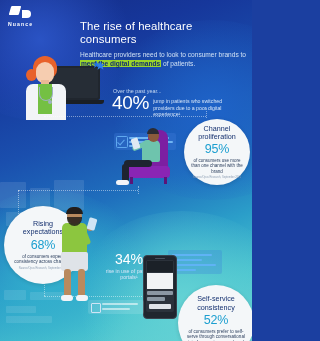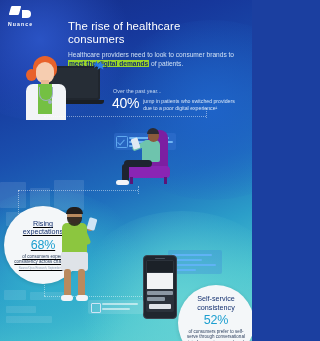--- a/index.html
+++ b/index.html
@@ -25,32 +25,32 @@
   .blk{position:absolute;background:#ffffff;border-radius:1px;}
 
   
   .logo{position:absolute;left:8px;top:6px;width:54px;height:24px;}
   .logo-mark{position:relative;width:26px;height:13px;margin-left:2px;}
   .logo-mark i{position:absolute;display:block;background:#fff;}
   .logo-mark .b1{left:0;top:0;width:10px;height:9px;transform:skewX(-16deg);border-radius:1px;}
   .logo-mark .b2{left:12px;top:4px;width:9px;height:8px;border-radius:0 6px 6px 0;}
   .logo-text{font-size:5.2px;letter-spacing:1.1px;color:#fff;font-weight:bold;margin-top:2px;}
 
-  .head{position:absolute;left:68px;top:20px;width:172px;}
+  .head{position:absolute;left:80px;top:20px;width:172px;}
   .h-title{font-size:11.4px;color:#ffffff;font-weight:normal;line-height:13px;letter-spacing:.1px;}
   .h-sub{margin-top:4px;font-size:6.6px;color:#cfe0f4;line-height:9.4px;}
   .hl{background:#9bd62a;color:#14306f;padding:0 1px;font-weight:bold;}
 
   
   .dotted{position:absolute;border:0;border-top:1px dotted rgba(255,255,255,.45);}
   .dotted-v{position:absolute;border-left:1px dotted rgba(255,255,255,.45);}
 
   
   .stat{position:absolute;display:flex;align-items:flex-start;}
-  .stat .num{font-size:14px;color:#ffffff;font-weight:normal;line-height:14px;letter-spacing:-.3px;}
+  .stat .num{font-size:19px;color:#ffffff;font-weight:normal;line-height:14px;letter-spacing:-.3px;}
   .stat .copy{font-size:5.2px;color:#d7e6f8;line-height:6.6px;margin-left:4px;margin-top:2px;}
   .eyebrow{position:absolute;font-size:5.4px;color:#c5d8f2;}
 
   
   .circ{position:absolute;border-radius:50%;background:#f4f7f9;
         display:flex;flex-direction:column;align-items:center;justify-content:center;
         text-align:center;box-shadow:0 1px 4px rgba(0,0,0,.14);}
   .circ .ct{font-size:7.2px;color:#14306f;line-height:8.2px;}
   .circ .cn{font-size:12.5px;color:#1c9fd0;line-height:13px;margin-top:2px;letter-spacing:-.2px;}
   .circ .cd{font-size:4.5px;color:#2a3d5c;line-height:5.4px;margin-top:2px;padding:0 6px;}
@@ -219,23 +219,30 @@
     <div class="p-arm"></div>
       <div class="p-phone"></div>
     <div class="ch-seat"></div>
     <div class="p-legU"></div>
       <div class="p-legL"></div>
       <div class="p-shoe"></div>
     <div class="ch-leg1"></div>
       <div class="ch-leg2"></div>
   </div>
 
-
-
-  <div class="circ" style="left:4px;top:206px;width:78px;height:78px;text-decoration:underline;">
+  <div class="circ" style="left:184px;top:119px;width:66px;height:66px;">
+    <div class="ct">Channel</div>
+    <div class="ct">proliferation</div>
+    <div class="cn">95%</div>
+    <div class="cd">of consumers use more than one channel with the brand</div>
+    <div class="cs">Nuance/Opus Research, September 2021</div>
+  </div>
+
+
+  <div class="circ" style="left:4px;top:206px;width:78px;height:78px;">
     <div class="ct">Rising</div>
     <div class="ct">expectations</div>
     <div class="cn">68%</div>
     <div class="cd">of consumers expect consistency across channels</div>
     <div class="cs">Nuance/Opus Research, September 2021</div>
   </div>
 
   <div class="stand">
     <div class="s-torso"></div>
     <div class="s-head"></div>
@@ -244,20 +251,24 @@
     <div class="s-arm"></div>
       <div class="s-hand"></div>
       <div class="s-phone"></div>
     <div class="s-short"></div>
     <div class="s-leg1"></div>
       <div class="s-leg2"></div>
     <div class="s-shoe1"></div>
       <div class="s-shoe2"></div>
   </div>
 
+  <div style="position:absolute;left:104px;top:252px;width:50px;text-align:center;">
+    <div style="font-size:14px;color:#fff;line-height:14px;">34%</div>
+    <div style="font-size:5.2px;color:#d7e6f8;line-height:6.4px;margin-top:2px;">rise in use of patient portals¹</div>
+  </div>
 
   <div class="chat">
     <i class="chat-l" style="left:4px;top:4px;width:40px;"></i>
     <i class="chat-l" style="left:4px;top:9px;width:30px;"></i>
     <i class="chat-l" style="left:4px;top:14px;width:44px;"></i>
     <i class="chat-l" style="left:4px;top:19px;width:24px;"></i>
   </div>
 
   <div class="phone">
     <i class="ph-speaker"></i>

